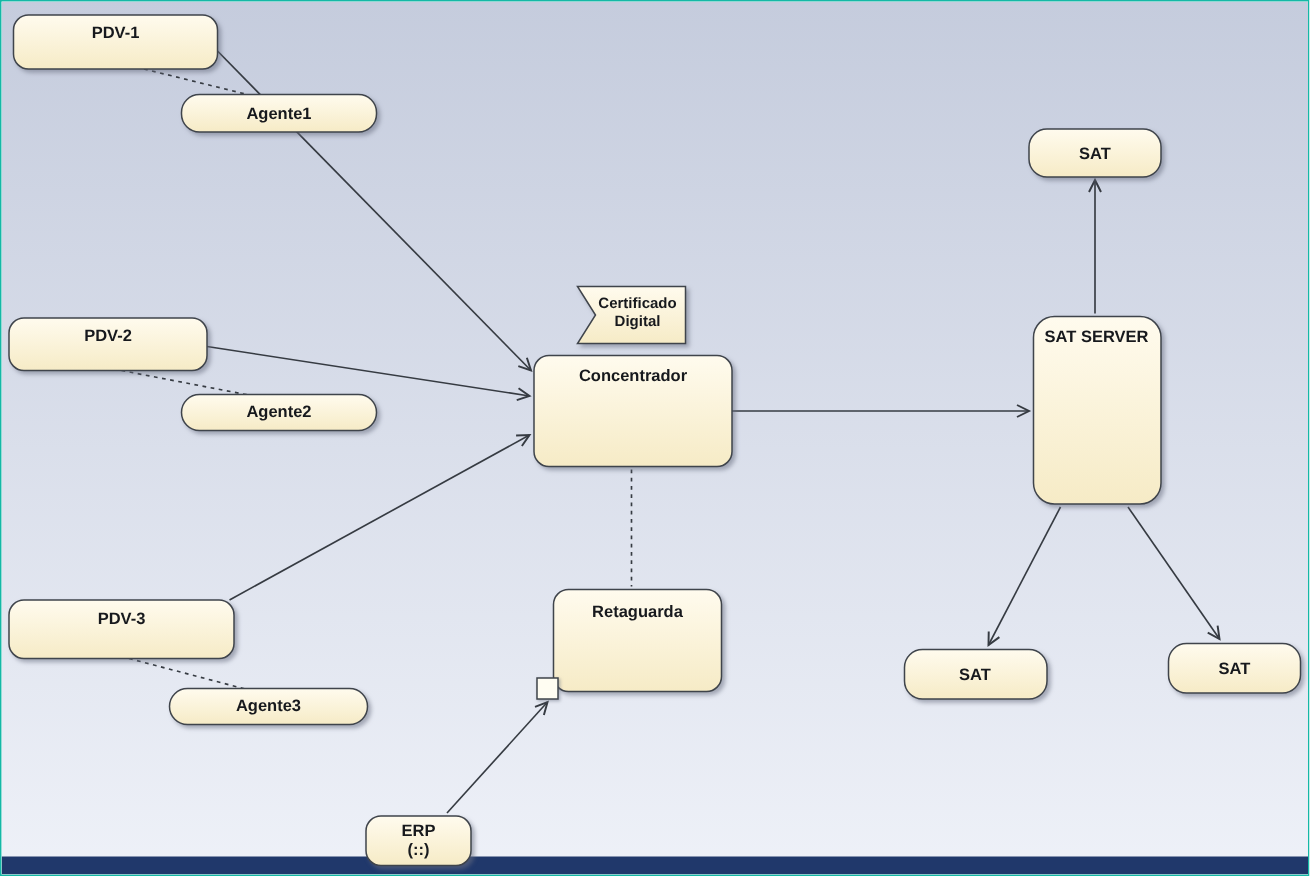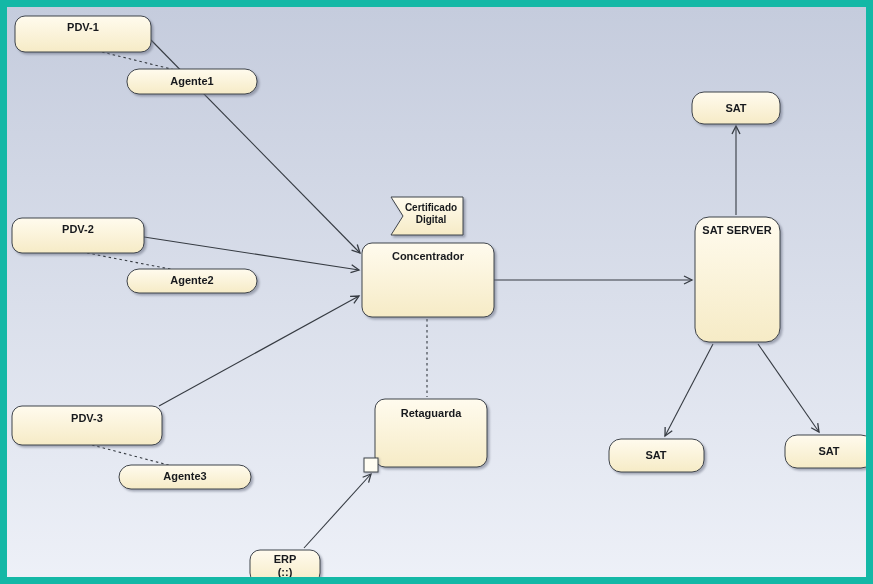--- a/index.html
+++ b/index.html
@@ -1,18 +1,18 @@
 <!DOCTYPE html>
 <html><head>
 <meta charset="utf-8">
 <style>
   html,body{margin:0;padding:0;background:#ffffff;}
   .stage{
     width:873px;height:584px;
-    border:7px solid #14b8a6;
+    border:1px solid #14b8a6;
     box-sizing:border-box;
     position:relative;overflow:hidden;
   }
   svg{display:block;}
   .node{
     stroke:#3f444b;stroke-width:1;
     filter:drop-shadow(2.5px 2.5px 1.3px rgba(105,112,130,.55));
   }
   .port{
     stroke:#3f444b;stroke-width:1;fill:#fffdf2;

